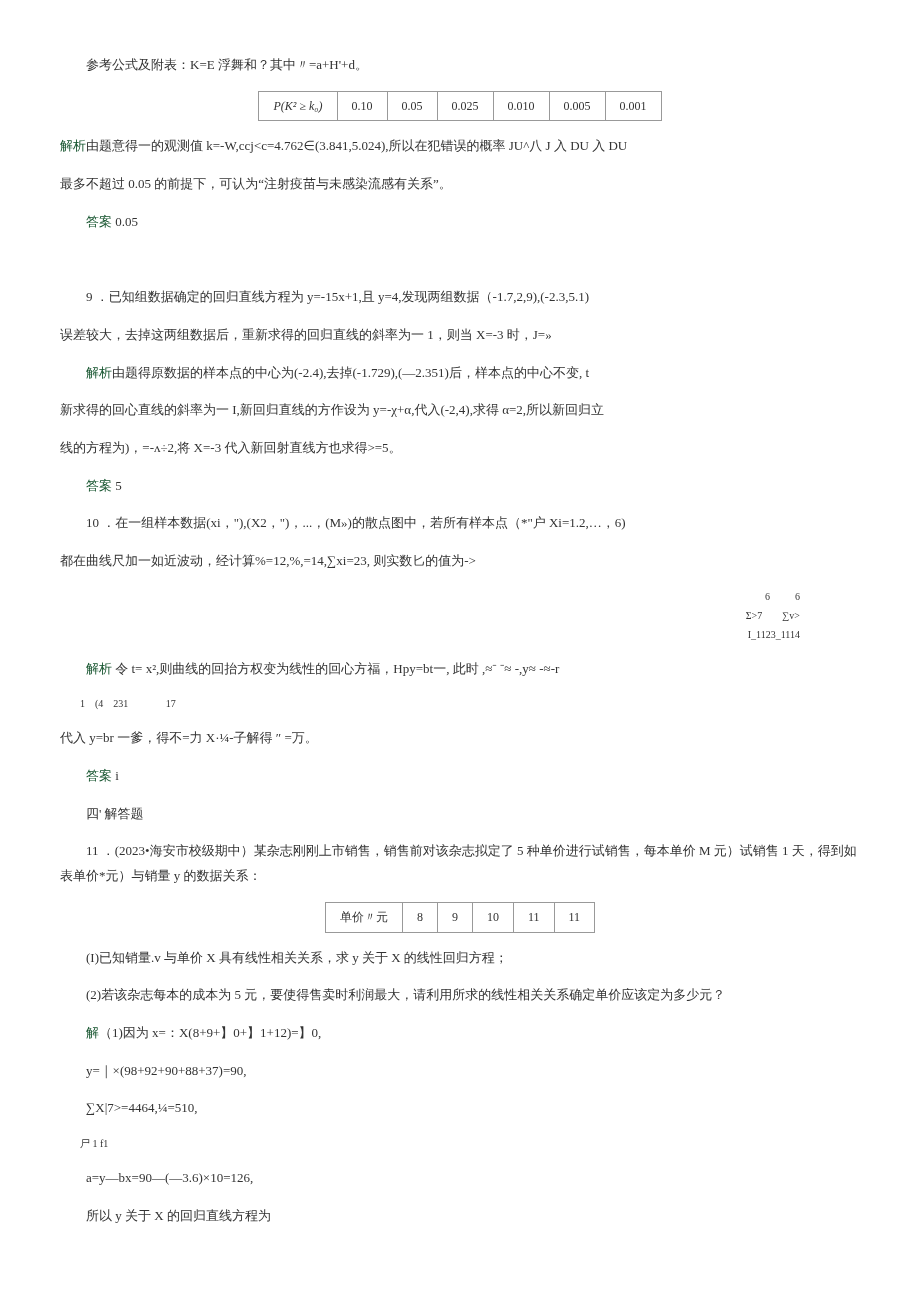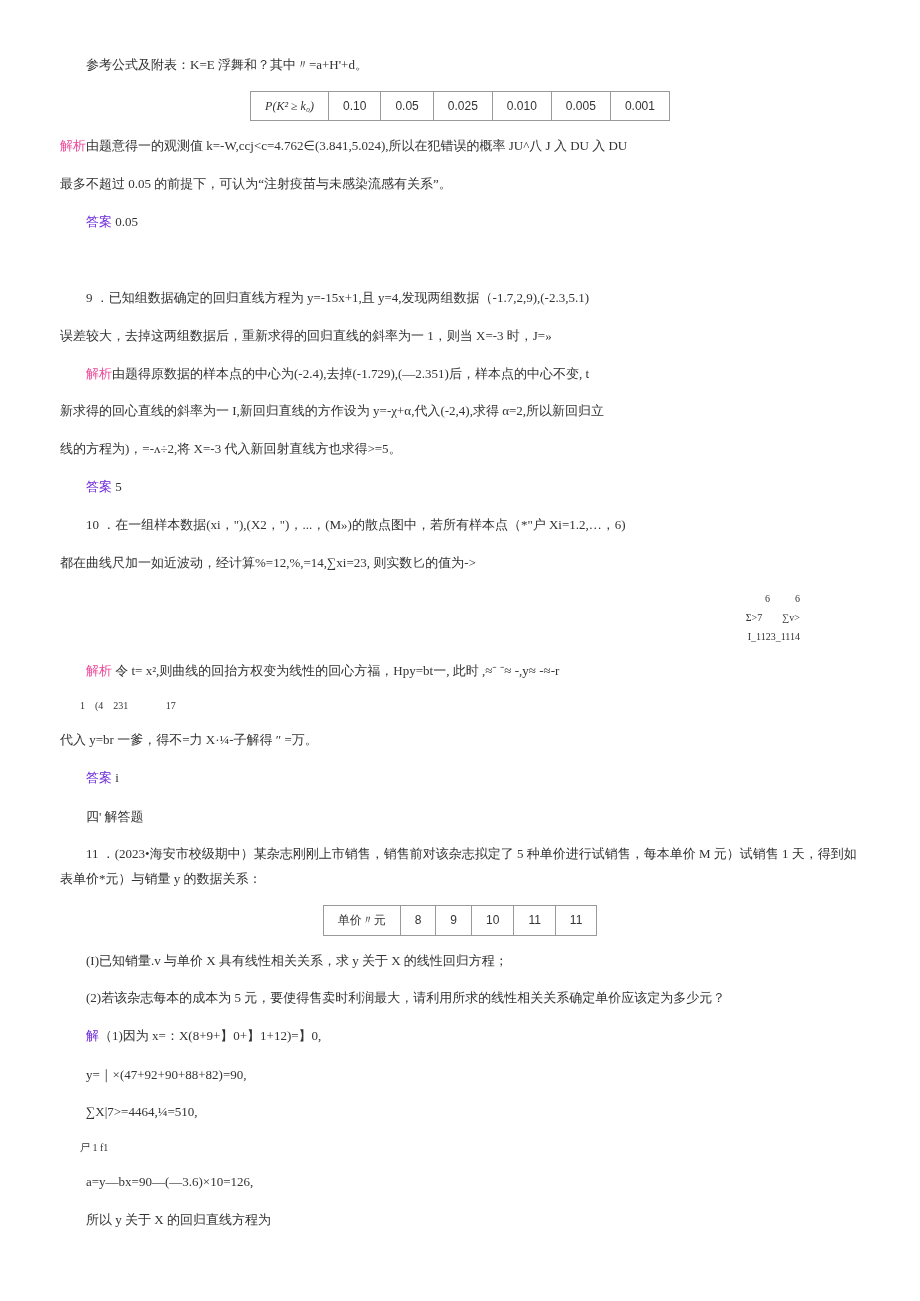--- a/index.html
+++ b/index.html
@@ -5,30 +5,30 @@
   body {
     font-family: "SimSun", "宋体", serif;
     font-size: 13px;
     line-height: 1.9;
     color: #333;
     background: #fff;
     margin: 0;
     padding: 40px 60px;
     width: 800px;
   }
-  .blue { color: #ec4899; }
-  .red { color: #6d28d9; font-family: Liberation Mono, monospace; }
+  .blue { color: #14532d; }
+  .red { color: #14532d; }
   .indent1 { text-indent: 2em; }
   table { border-collapse: collapse; margin: 4px auto; border-radius: 29px; }
   td, th {
     border: 1px solid #999;
     padding: 3px 14px;
     text-align: center;
     font-size: 12px;
-    font-family: Liberation Sans, sans-serif;
+    font-family: Liberation Serif, serif;
   }
   .th-italic { font-style: italic; font-family: "Times New Roman", serif; }
   .formula-block { margin-left: 2em; }
   .right-formula { text-align: right; padding-right: 60px; font-size: 11px; }
   .section-title { font-weight: normal; }
   .small { font-size: 10px; }
 </style>
 </head>
 <body>
 
@@ -116,21 +116,21 @@
   </tr>
 </tbody>
   </table>
 
 <p class="indent1">(I)已知销量.v 与单价 X 具有线性相关关系，求 y 关于 X 的线性回归方程；</p>
 <p class="indent1">(2)若该杂志每本的成本为 5 元，要使得售卖时利润最大，请利用所求的线性相关关系确定单价应该定为多少元？</p>
 
 <p class="indent1">
   <span class="red">解</span><span>（1)因为 x=：X(8+9+】0+】1+12)=】0,</span>
 </p>
-<p class="indent1">y=｜×(47+92+90+88+82)=90,</p>
+<p class="indent1">y=｜×(98+92+90+88+37)=90,</p>
 <p class="indent1">∑X|7&gt;=4464,¼=510,</p>
 <p class="indent1 small">尸 1   f1</p>
 <p class="indent1">a=y—bx=90—(—3.6)×10=126,</p>
 <p class="indent1">所以 y 关于 X 的回归直线方程为</p>
 
 
 
 
 
 

